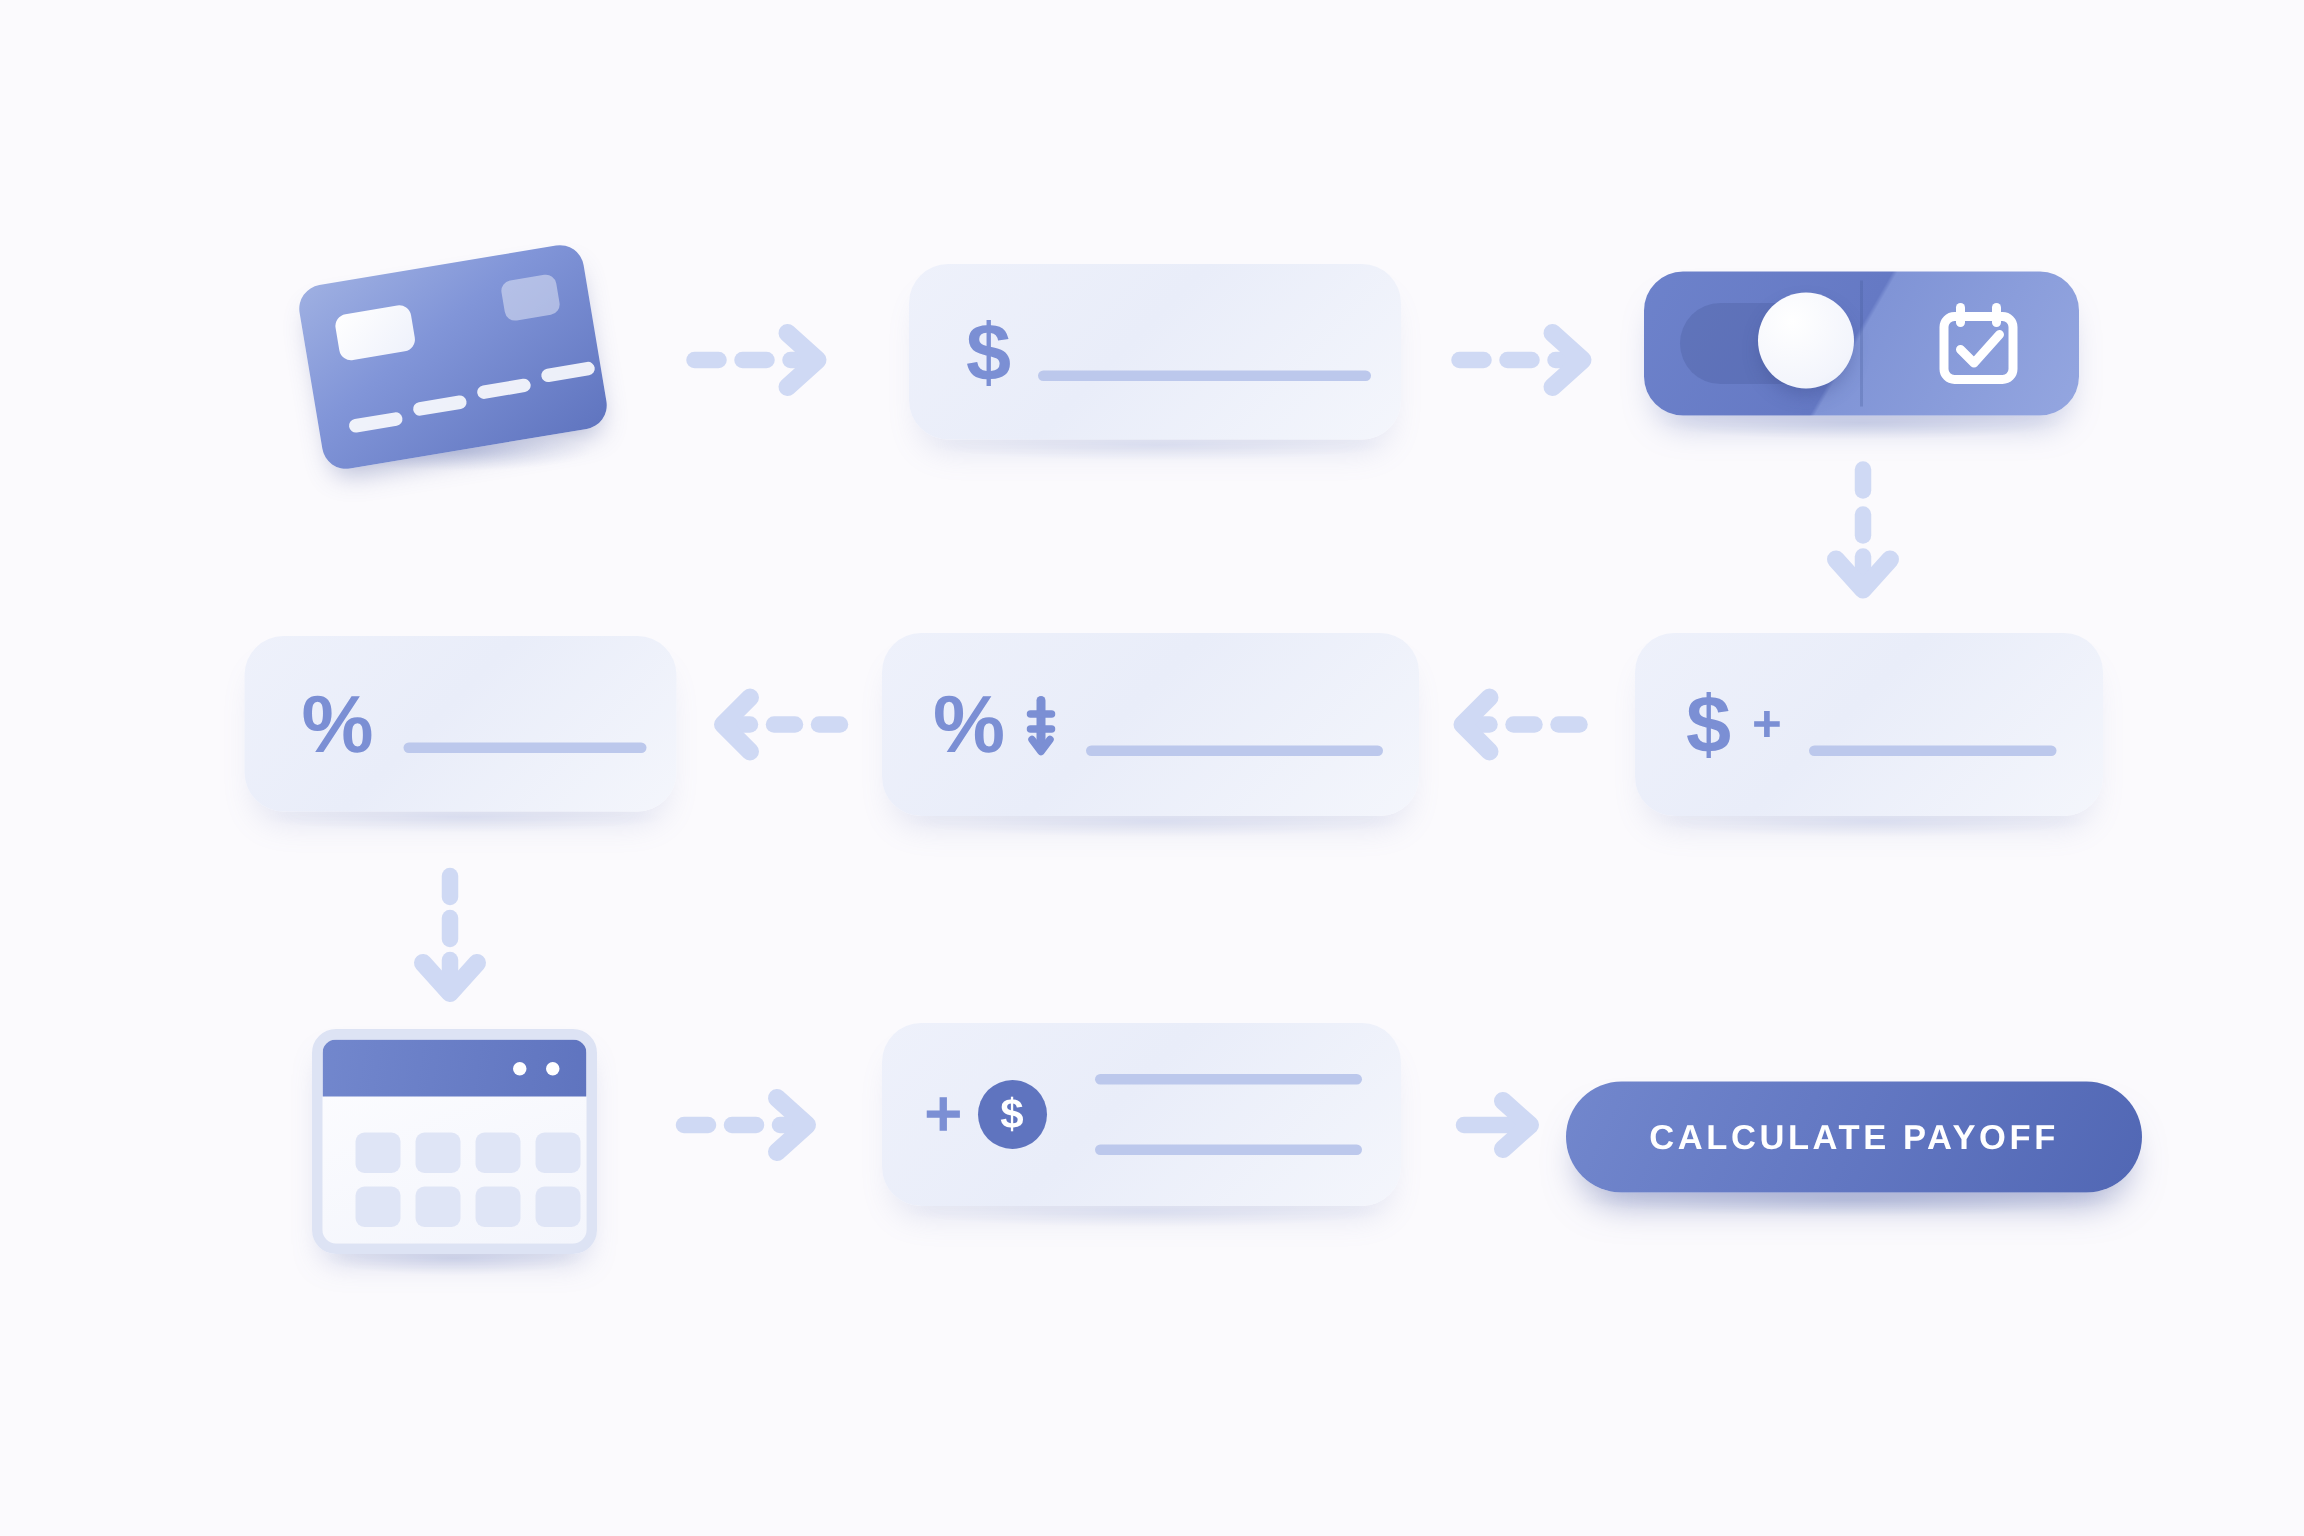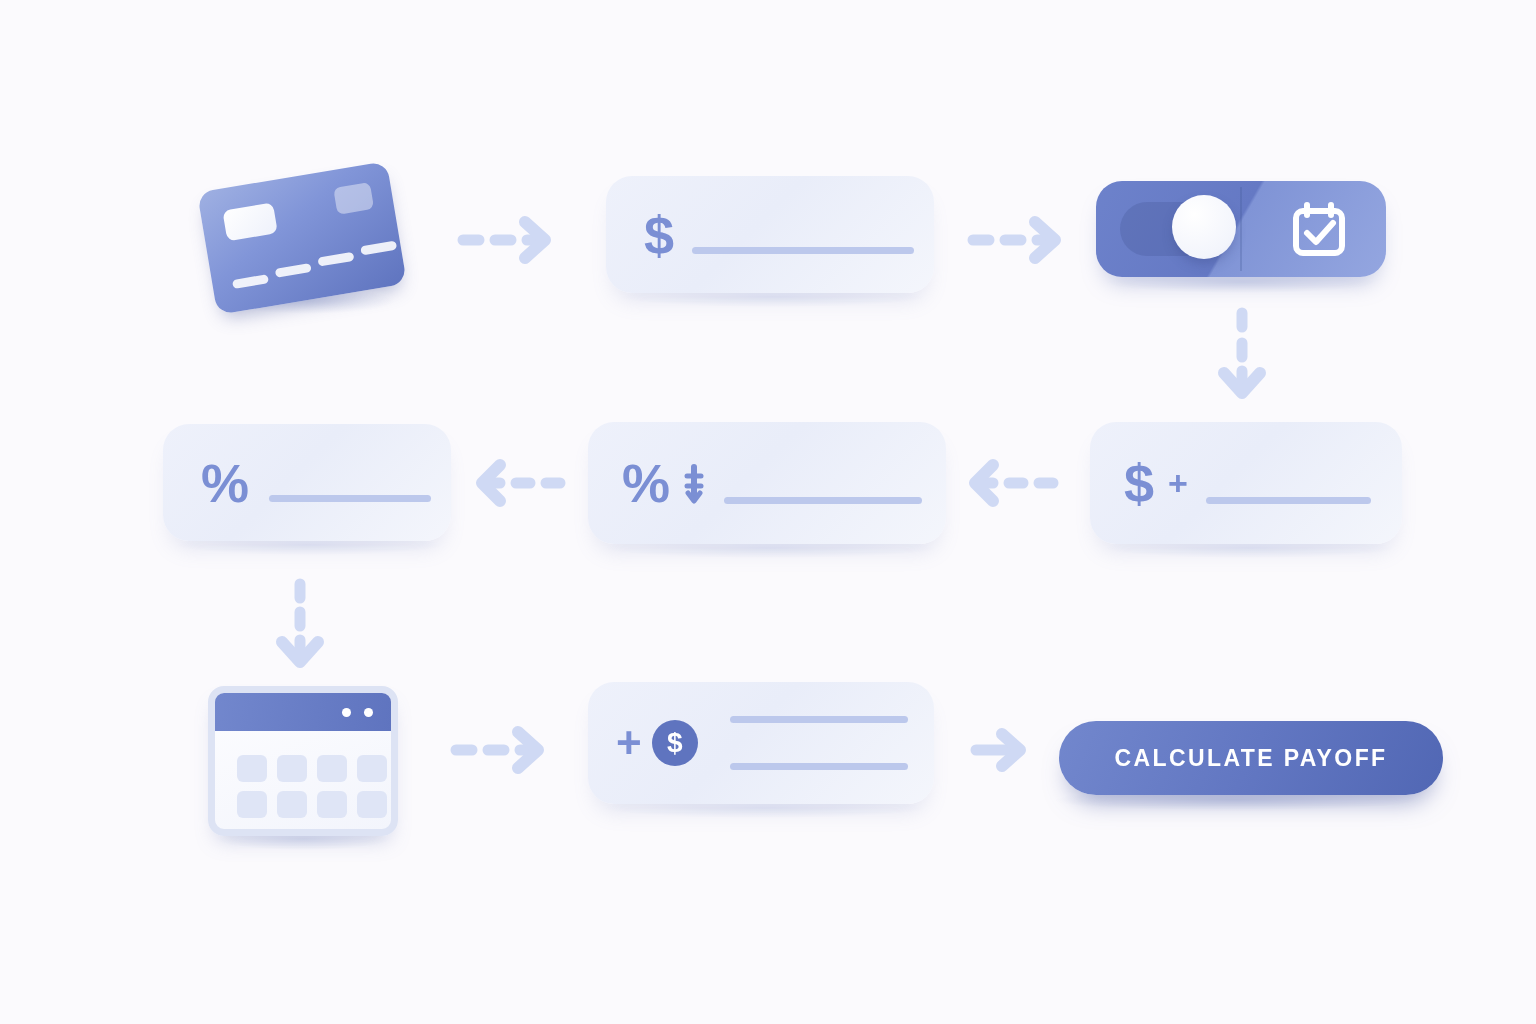--- a/index.html
+++ b/index.html
@@ -365,16 +365,16 @@
 
   <div class="arrow" style="left:968px; top:724px;">
     <svg width="66" height="52" viewBox="0 0 66 52" fill="none">
       <line x1="8" y1="26" x2="44" y2="26" stroke="#cfd9f4" stroke-width="11" stroke-linecap="round"></line>
       <polyline points="34,10 52,26 34,42" stroke="#cfd9f4" stroke-width="12" stroke-linecap="round" stroke-linejoin="round" fill="none"></polyline>
     </svg>
   </div>
 
   <div style="position:absolute; left:1043px; top:721px; width:384px; height:74px;">
     <div class="cta-shadow"></div>
-    <div class="cta" style="left:16px; top:0; width:384px; height:74px;">CALCULATE PAYOFF</div>
+    <div class="cta" style="left:1px; top:0; width:384px; height:74px;">CALCULATE PAYOFF</div>
   </div>
 
 </div>
 
 </body></html>

